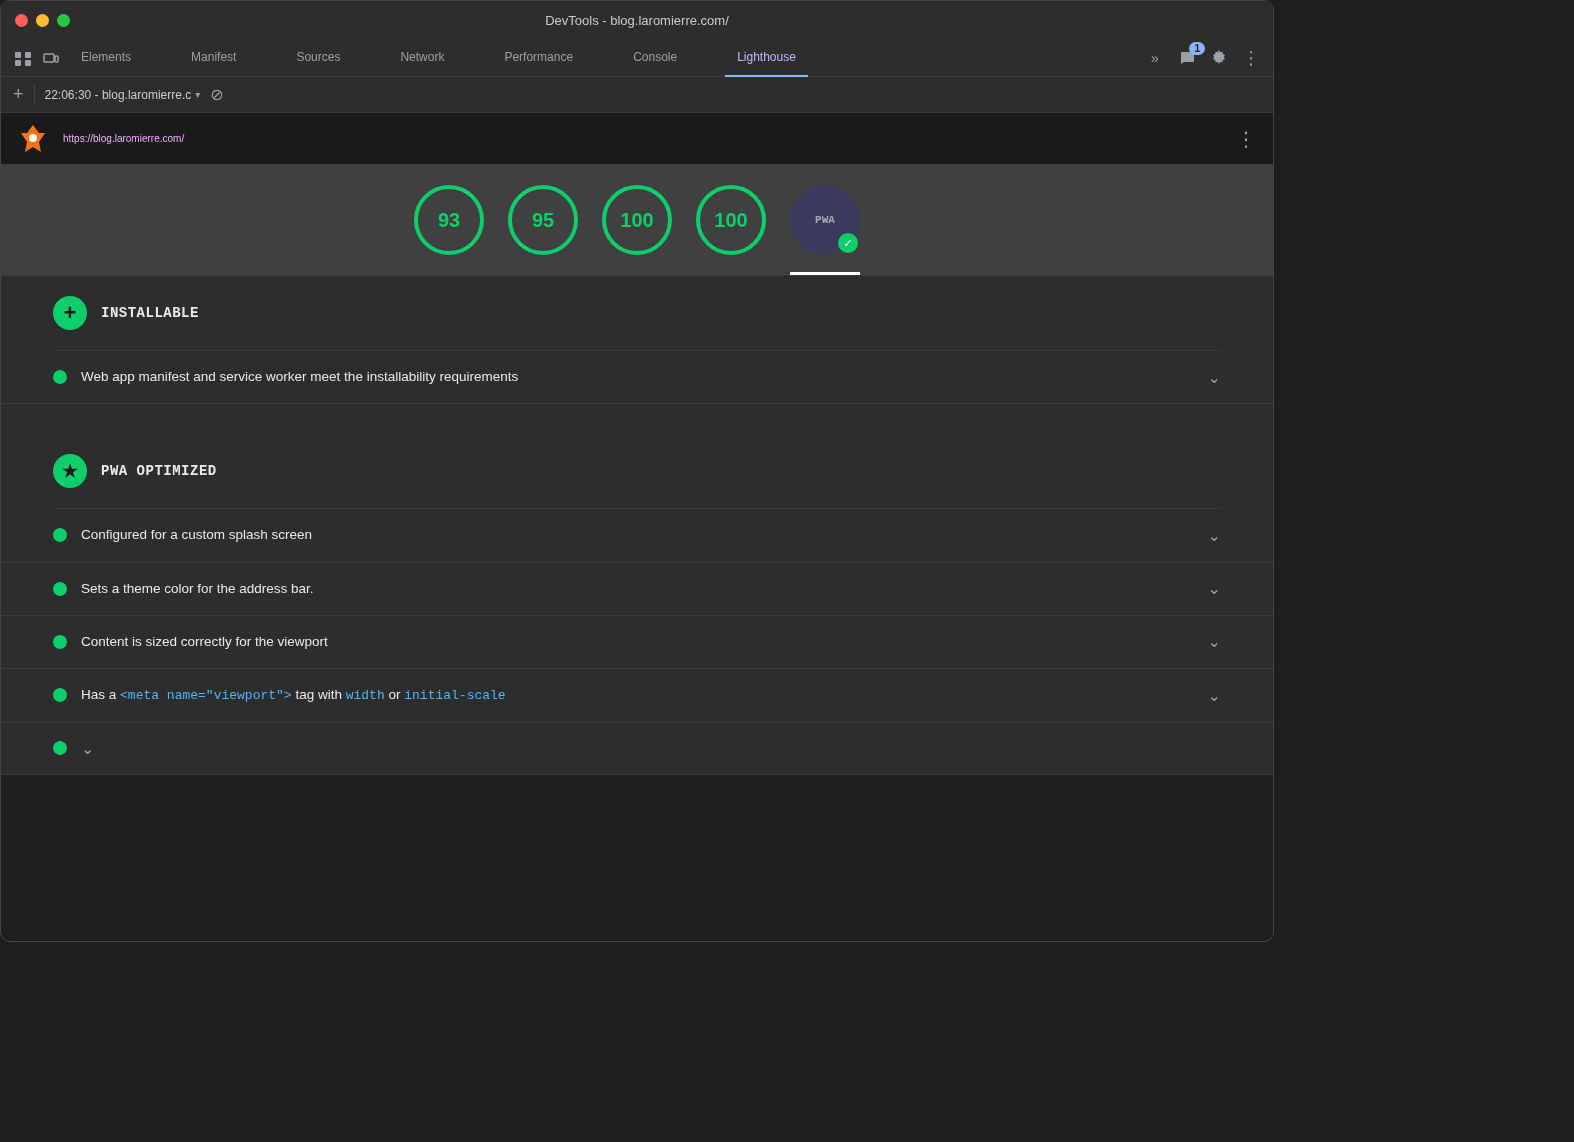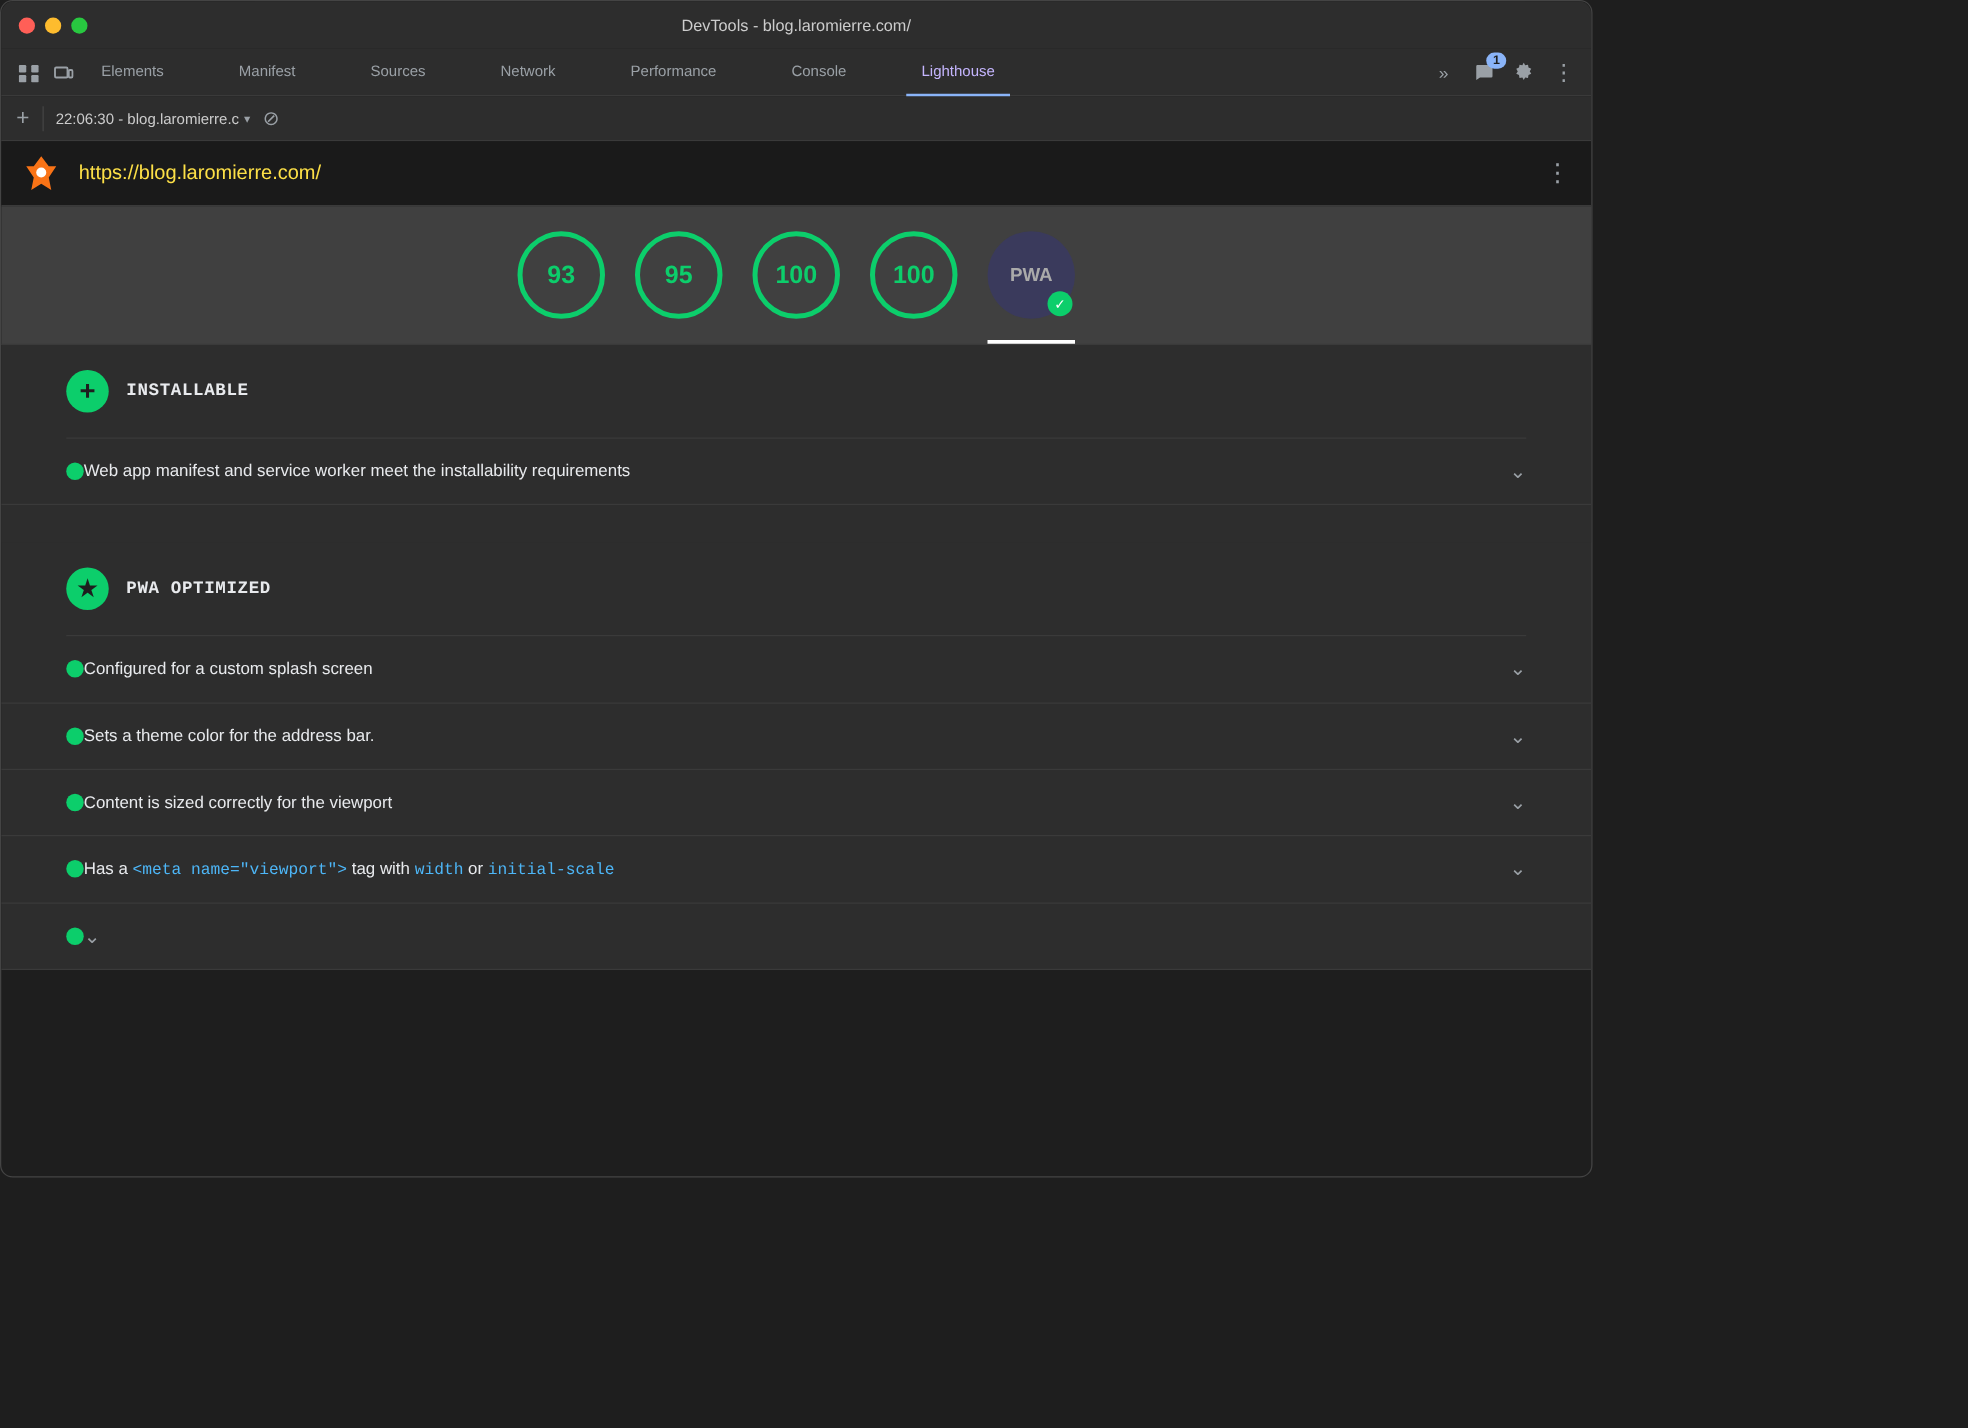--- a/index.html
+++ b/index.html
@@ -148,22 +148,22 @@
       padding: 0 16px;
       gap: 14px;
       border-bottom: 1px solid #3a3a3a;
     }
     .lighthouse-icon {
       width: 32px;
       height: 32px;
       flex-shrink: 0;
     }
     .url-text {
-      font-size: 16px;
-      color: #fde047;
+      font-size: 10px;
+      color: #f0abfc;
       flex: 1;
     }
     .url-more {
       color: #9aa0a6;
       font-size: 20px;
       cursor: pointer;
       letter-spacing: 1px;
     }
 
     
@@ -209,22 +209,23 @@
     }
     .pwa-badge-inner {
       font-size: 11px;
       font-weight: 700;
       color: #fff;
       text-align: center;
       line-height: 1.1;
     }
     .pwa-badge-inner span {
       display: block;
-      font-size: 15px;
+      font-size: 11px;
       color: #aaa;
+      font-family: Liberation Mono, monospace;
     }
     .pwa-check {
       position: absolute;
       bottom: 2px;
       right: 2px;
       width: 20px;
       height: 20px;
       border-radius: 50%;
       background: #0cce6b;
       display: flex;
@@ -283,21 +284,21 @@
       margin: 0 52px;
     }
 
     
     .audit-row {
       display: flex;
       align-items: center;
       padding: 16px 52px;
       cursor: pointer;
       border-bottom: 1px solid #3a3a3a;
-      gap: 0;
+      gap: 14px;
     }
     .audit-dot {
       width: 14px;
       height: 14px;
       border-radius: 50%;
       background: #0cce6b;
       flex-shrink: 0;
     }
     .audit-text {
       flex: 1;

